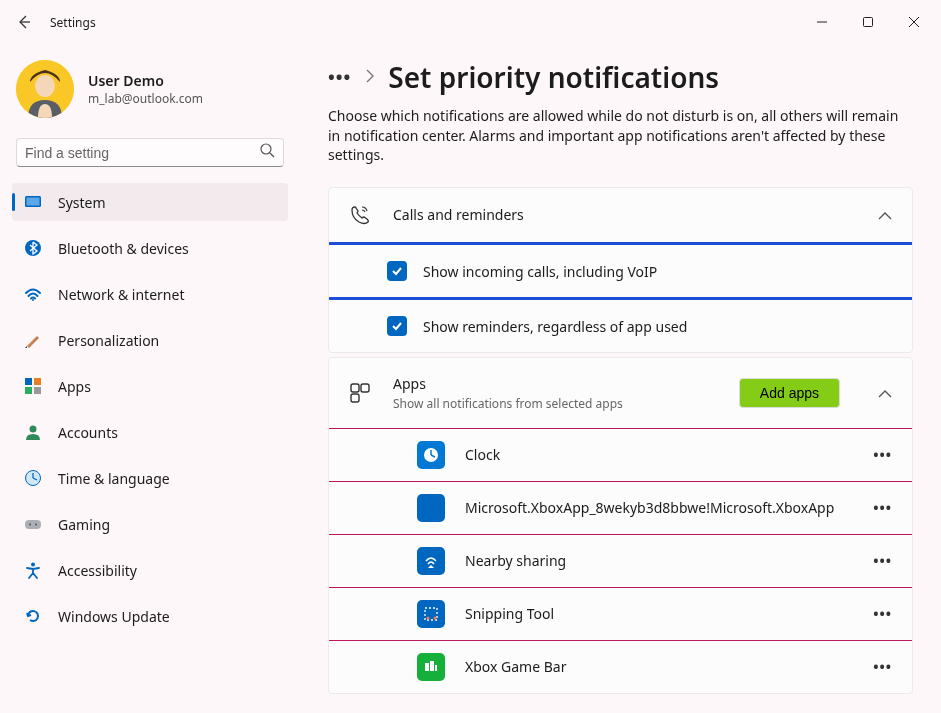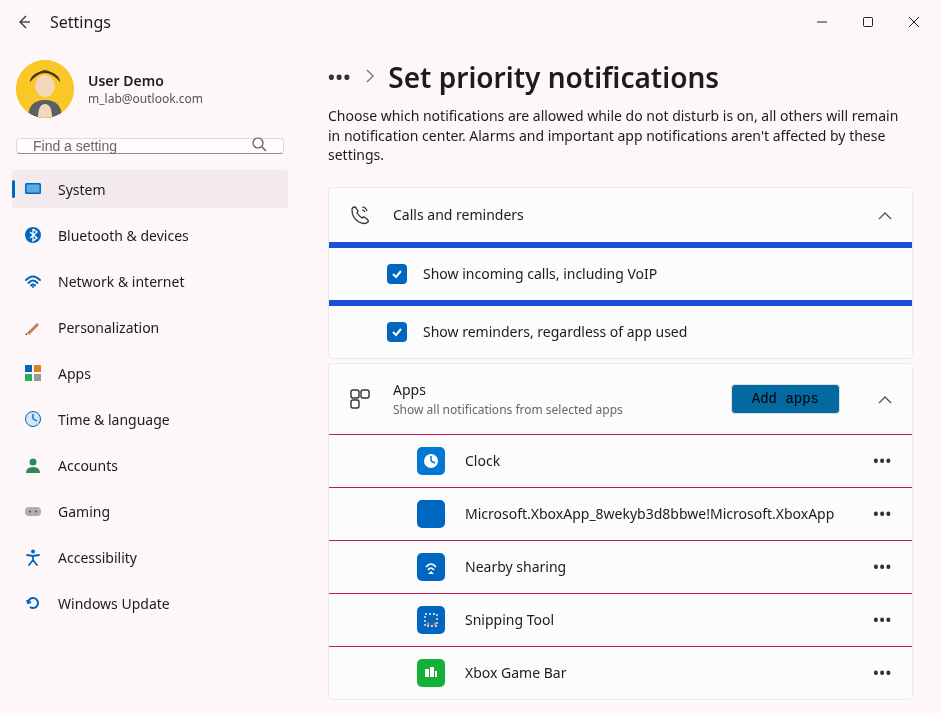--- a/index.html
+++ b/index.html
@@ -17,21 +17,21 @@
     align-items: center;
     height: 44px;
     padding: 0 4px;
   }
   .titlebar .back {
     width: 40px; height: 44px;
     display:flex; align-items:center; justify-content:center;
     color:#333;
   }
   .titlebar .title {
-    font-size: 16px;
+    font-size: 12px;
     color: #1c1c1c;
     margin-left: 6px;
   }
   .titlebar .spacer { flex:1; }
   .win-btn {
     width: 46px; height: 32px;
     display:flex; align-items:center; justify-content:center;
     color:#222;
   }
   .content {
@@ -59,22 +59,22 @@
   .avatar svg { position:absolute; inset:0; }
   .profile-name { font-weight:600; font-size:14px; }
   .profile-email { font-size:12px; color:#555; }
   .search {
     display:flex;
     align-items:center;
     background:#fefcfd;
     border:1px solid #dfd9db;
     border-bottom:1px solid #8f8a8c;
     border-radius:4px;
-    height:16px;
-    padding:0 16px;
+    height:29px;
+    padding:0 8px;
     margin: 4px 6px 16px 6px;
   }
   .search input {
     flex:1; border:none; background:transparent; outline:none; font-size:14px;
     color:#222;
   }
   .search input::placeholder { color:#666; }
   .nav { display:flex; flex-direction:column; gap:8px; padding: 0 2px; }
   .nav-item {
     display:flex; align-items:center;
@@ -123,35 +123,34 @@
     align-items:center;
     padding: 16px 20px;
     gap:22px;
   }
   .section-head .section-icon { width:22px; height:22px; color:#333; display:flex; align-items:center; justify-content:center;}
   .section-head .section-title { font-size:14px; flex:1; }
   .section-head .section-sub { font-size:12px; color:#666; margin-top:2px; }
   .section-head .text-stack { flex:1; }
   .expander { color:#555; }
   .add-btn {
-    background:#0369a1;
+    background:#84cc16;
     border:1px solid #dcdcdc;
     border-radius:4px;
     padding: 6px 20px;
     font-size:14px;
     margin-right:16px;
     cursor:pointer;
-    font-family:Liberation Mono, monospace;
   }
   .check-row {
     display:flex;
-    align-items:flex-start;
+    align-items:flex-end;
     padding: 16px 20px 16px 58px;
     gap:16px;
-    border-top:6px solid #1d4ed8;
+    border-top:3px solid #1d4ed8;
   }
   .checkbox {
     width:20px; height:20px;
     background:#0067c0;
     border-radius:4px;
     display:flex; align-items:center; justify-content:center;
     color:#fff;
     flex-shrink:0;
   }
   .app-row {
@@ -272,34 +271,34 @@
               <rect x="10" y="1" width="7" height="7" fill="#e67e22"></rect>
               <rect x="1" y="10" width="7" height="7" fill="#27ae60"></rect>
               <rect x="10" y="10" width="7" height="7" fill="#999"></rect>
             </svg>
           </span>
         <span>Apps</span>
       </div>
       <div class="nav-item">
         <span class="nav-icon">
             <svg width="18" height="18">
+              <circle cx="9" cy="6" r="3.5" fill="#2e8b57"></circle>
+              <path d="M2 17 Q2 11 9 11 Q16 11 16 17 Z" fill="#2e8b57"></path>
+            </svg>
+          </span>
+        <span>Accounts</span>
+      </div>
+      <div class="nav-item">
+        <span class="nav-icon">
+            <svg width="18" height="18">
               <circle cx="9" cy="9" r="7.5" fill="#d0e7f5" stroke="#0067c0" stroke-width="1"></circle>
               <path d="M9 9 L9 4 M9 9 L13 11" stroke="#0067c0" stroke-width="1.3"></path>
             </svg>
           </span>
         <span>Time &amp; language</span>
-      </div>
-      <div class="nav-item">
-        <span class="nav-icon">
-            <svg width="18" height="18">
-              <circle cx="9" cy="6" r="3.5" fill="#2e8b57"></circle>
-              <path d="M2 17 Q2 11 9 11 Q16 11 16 17 Z" fill="#2e8b57"></path>
-            </svg>
-          </span>
-        <span>Accounts</span>
       </div>
       <div class="nav-item">
         <span class="nav-icon">
             <svg width="18" height="18">
               <rect x="1" y="5" width="16" height="9" rx="4" fill="#aab0b6"></rect>
               <circle cx="6" cy="9.5" r="1" fill="#555"></circle>
               <circle cx="12" cy="9.5" r="1" fill="#555"></circle>
             </svg>
           </span>
         <span>Gaming</span>

